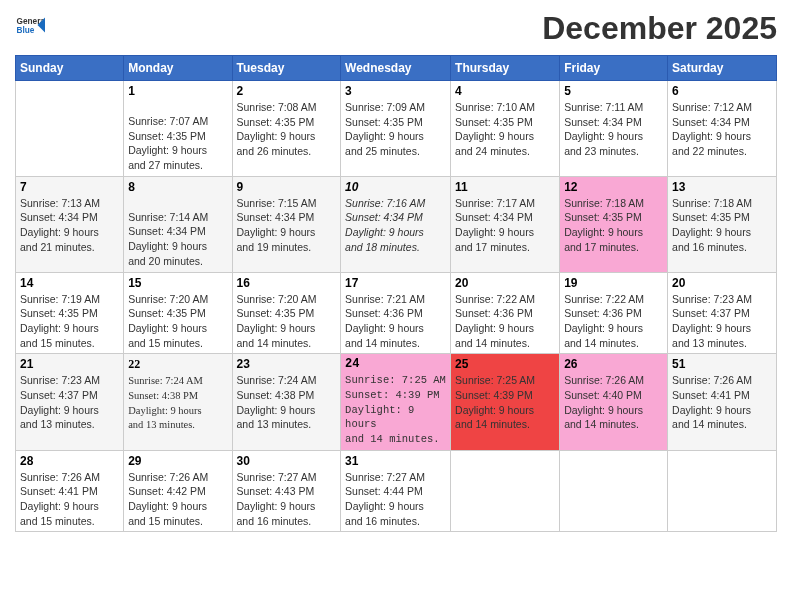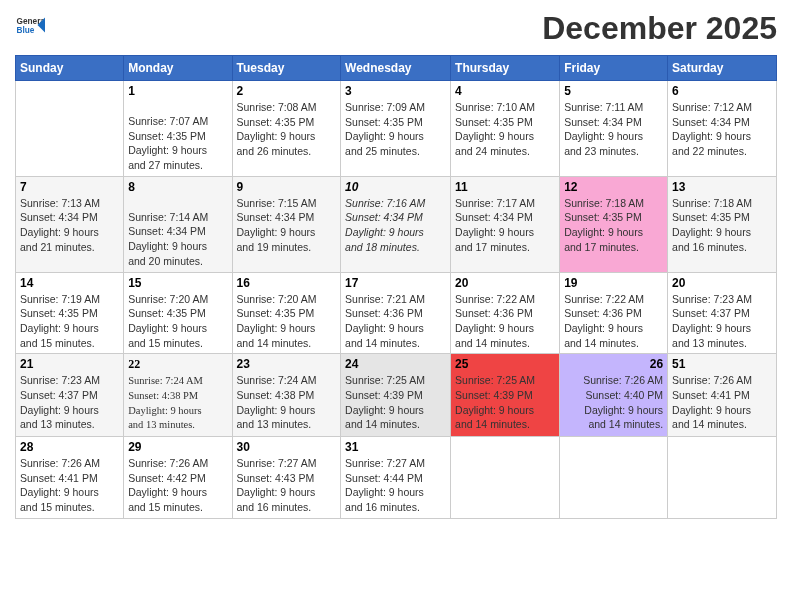--- a/index.html
+++ b/index.html
@@ -274,35 +274,35 @@
 Daylight: 9 hours
 and 13 minutes.</div>
           </td>
           <td style="background: rgb(245, 245, 245);">
             <span class="day-number">23</span>
             <div class="day-info" style="white-space: pre-line;">Sunrise: 7:24 AM
 Sunset: 4:38 PM
 Daylight: 9 hours
 and 13 minutes.</div>
           </td>
-          <td style="background: #e5e5e5;">
+          <td style="background: #f9a8d4; font-family: Liberation Mono, monospace;">
             <span class="day-number">24</span>
             <div class="day-info" style="white-space: pre-line;">Sunrise: 7:25 AM
 Sunset: 4:39 PM
 Daylight: 9 hours
 and 14 minutes.</div>
           </td>
           <td style="background: #ef4444;">
             <span class="day-number">25</span>
             <div class="day-info" style="white-space: pre-line;">Sunrise: 7:25 AM
 Sunset: 4:39 PM
 Daylight: 9 hours
 and 14 minutes.</div>
           </td>
-          <td style="background: #c4b5fd; text-align: right;">
+          <td style="background: #f9a8d4;">
             <span class="day-number">26</span>
             <div class="day-info" style="white-space: pre-line;">Sunrise: 7:26 AM
 Sunset: 4:40 PM
 Daylight: 9 hours
 and 14 minutes.</div>
           </td>
           <td style="background: rgb(245, 245, 245);">
             <span class="day-number">51</span>
             <div class="day-info" style="white-space: pre-line;">Sunrise: 7:26 AM
 Sunset: 4:41 PM

